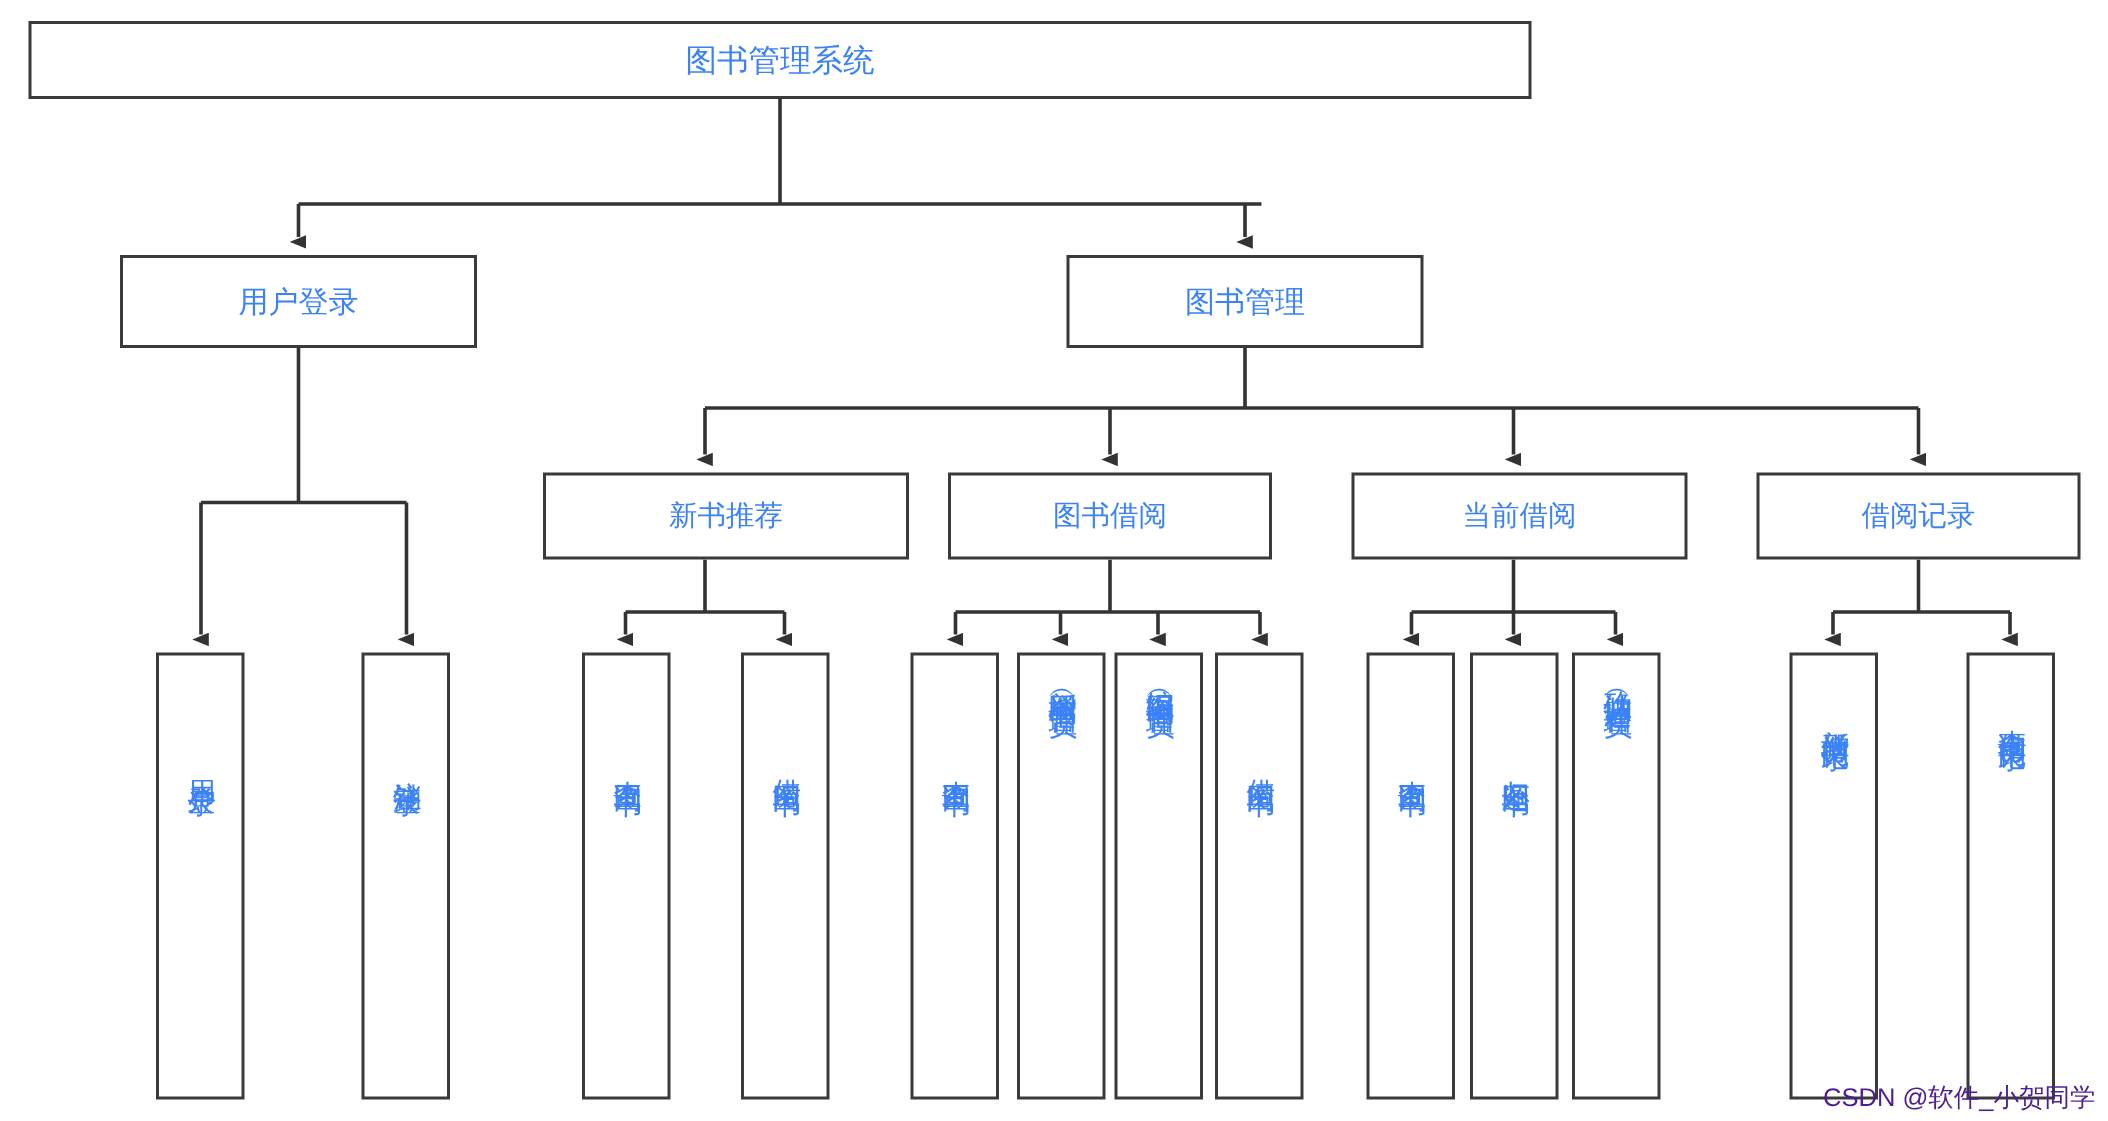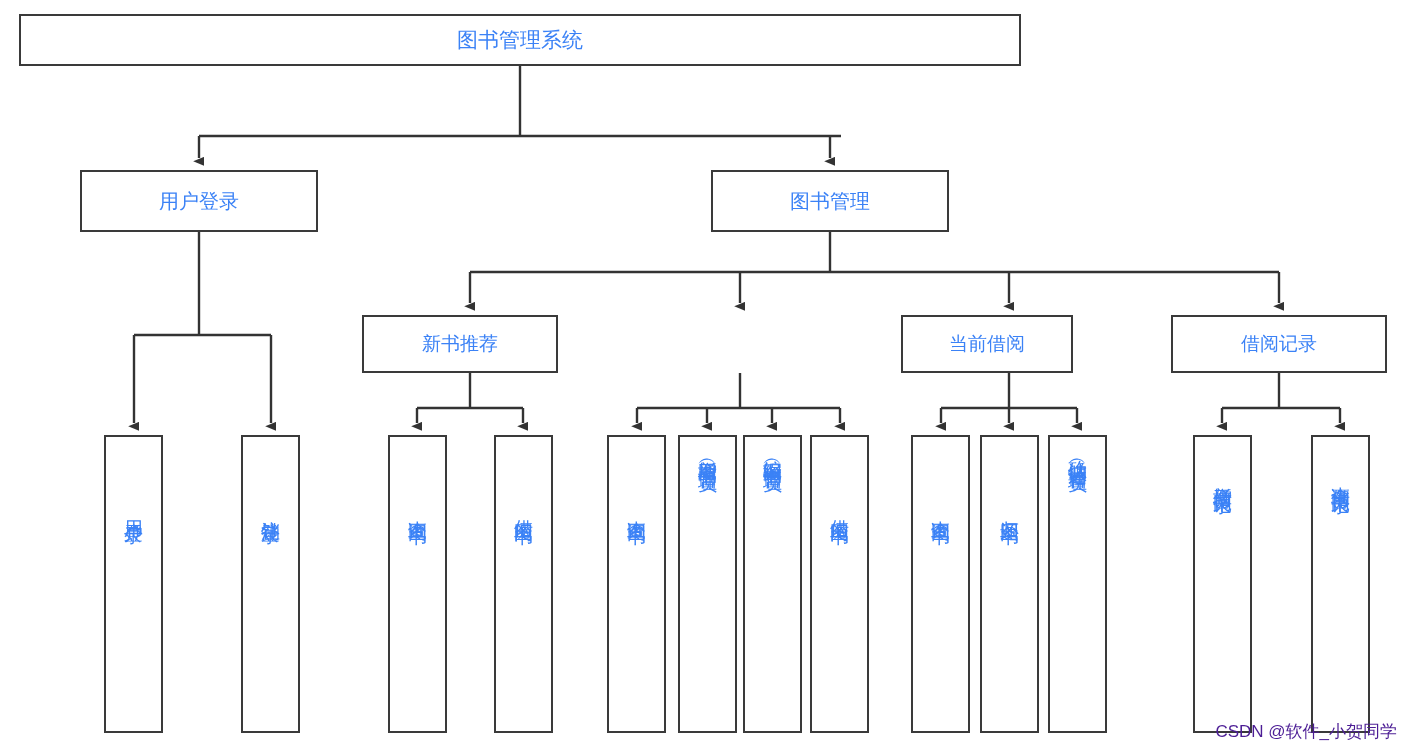--- a/index.html
+++ b/index.html
@@ -139,24 +139,27 @@
     <span class="hlabel">图书管理系统</span>
   </div>
 
   <div class="node lvl1" style="left:80px; top:170px; width:238px; height:62px;">
     <span class="hlabel">用户登录</span>
   </div>
   <div class="node lvl1" style="left:711px; top:170px; width:238px; height:62px;justify-content:center;">
     <span class="hlabel">图书管理</span>
   </div>
 
-  <div class="node lvl2" style="left:362px; top:315px; width:196px; height:58px;">
+  <div class="node lvl2" style="left:362px; top:315px; width:244px; height:58px;">
     <span class="hlabel">新书推荐</span>
   </div>
-  <div class="node lvl2" style="left:901px; top:315px; width:172px; height:58px;">
+  <div class="node lvl2" style="left:632px; top:315px; width:216px; height:58px;">
+    <span class="hlabel">图书借阅</span>
+  </div>
+  <div class="node lvl2" style="left:901px; top:315px; width:224px; height:58px;">
     <span class="hlabel">当前借阅</span>
   </div>
   <div class="node lvl2" style="left:1171px; top:315px; width:216px; height:58px;text-align:right;">
     <span class="hlabel">借阅记录</span>
   </div>
 
   <div class="node leaf pad-top" style="left:104px; top:435px; width:59px; height:298px;">
     <span class="vtext">用户登录</span>
   </div>
   <div class="node leaf pad-top" style="left:241px; top:435px; width:59px; height:298px;">

